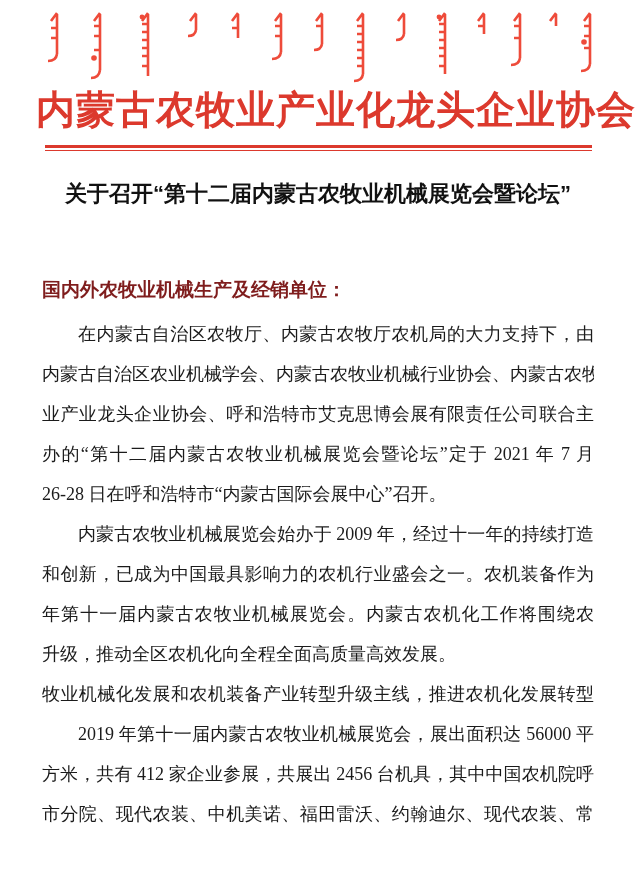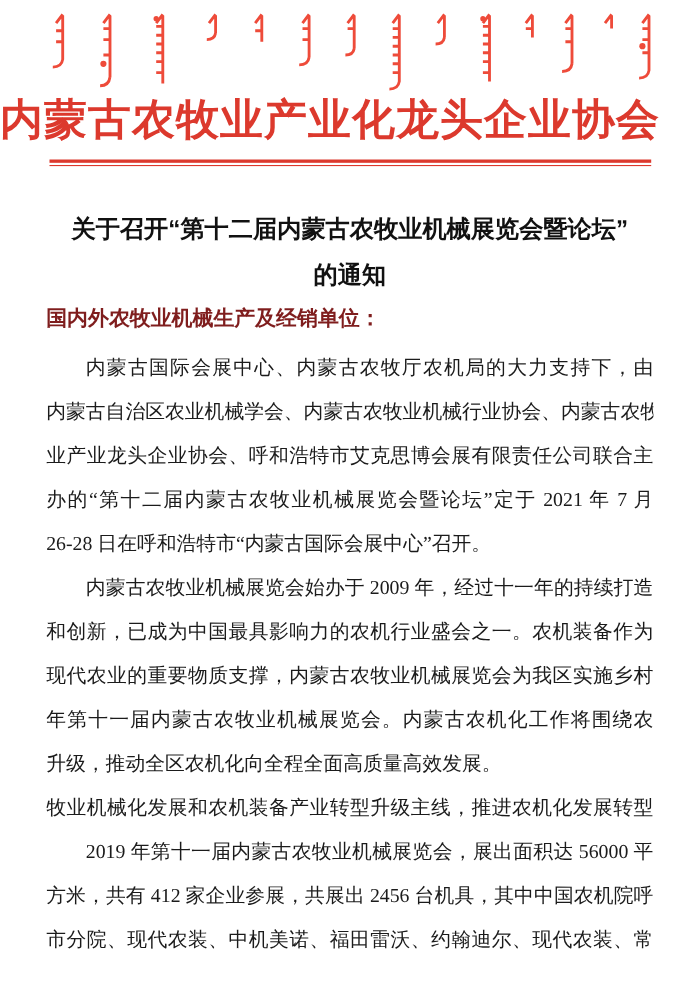--- a/index.html
+++ b/index.html
@@ -18,35 +18,35 @@
     top: 0;
     left: 0;
     width: 636px;
     height: 88px;
   }
   .org-name {
     position: absolute;
     top: 84px;
     left: 0;
     width: 100%;
-    text-align: left;
+    text-align: right;
     font-family: "Liberation Serif", "DejaVu Serif", serif;
     font-weight: bold;
     font-size: 39px;
     line-height: 52px;
     letter-spacing: 1px;
     color: #dc392d;
     white-space: nowrap;
   }
   .rule { position: absolute; top: 145px; left: 45px; right: 44px; }
   .rule .thick { height: 3px; background: #dc392d; }
   .rule .thin  { height: 1px; background: #dc392d; margin-top: 2px; }
   .notice-title {
     position: absolute;
-    top: 187px;
+    top: 173px;
     left: 18px;
     right: 18px;
     text-align: center;
     font-family: "Liberation Sans", "DejaVu Sans", sans-serif;
     font-weight: bold;
     font-size: 22px;
     line-height: 42px;
     color: #111111;
   }
   .salutation {
@@ -110,35 +110,33 @@
 
   <div class="org-name">内蒙古农牧业产业化龙头企业协会</div>
 
   <div class="rule">
     <div class="thick"></div>
     <div class="thin"></div>
   </div>
 
   <div class="notice-title">
     <div>关于召开“第十二届内蒙古农牧业机械展览会暨论坛”</div>
-    <div>的通知</div>
   </div>
 
   <div class="salutation">国内外农牧业机械生产及经销单位：</div>
 
   <div class="bodytext">
-    <div class="line first">内蒙古国际会展中心、内蒙古农牧厅农机局的大力支持下，由</div>
+    <div class="line first">在内蒙古自治区农牧厅、内蒙古农牧厅农机局的大力支持下，由</div>
     <div class="line">内蒙古自治区农业机械学会、内蒙古农牧业机械行业协会、内蒙古农牧</div>
     <div class="line">业产业龙头企业协会、呼和浩特市艾克思博会展有限责任公司联合主</div>
     <div class="line">办的“第十二届内蒙古农牧业机械展览会暨论坛”定于 2021 年 7 月</div>
     <div class="line short">26-28 日在呼和浩特市“内蒙古国际会展中心”召开。</div>
 
     <div class="line first">内蒙古农牧业机械展览会始办于 2009 年，经过十一年的持续打造</div>
     <div class="line">和创新，已成为中国最具影响力的农机行业盛会之一。农机装备作为</div>
-    <div class="line">现代农业的重要物质支撑，内蒙古农牧业机械展览会为我区实施乡村</div>
     <div class="line">年第十一届内蒙古农牧业机械展览会。内蒙古农机化工作将围绕农</div>
     <div class="line short">升级，推动全区农机化向全程全面高质量高效发展。</div>
     <div class="line">牧业机械化发展和农机装备产业转型升级主线，推进农机化发展转型</div>
 
     <div class="line first">2019 年第十一届内蒙古农牧业机械展览会，展出面积达 56000 平</div>
     <div class="line">方米，共有 412 家企业参展，共展出 2456 台机具，其中中国农机院呼</div>
     <div class="line">市分院、现代农装、中机美诺、福田雷沃、约翰迪尔、现代农装、常</div>
   </div>
 
 </div>

